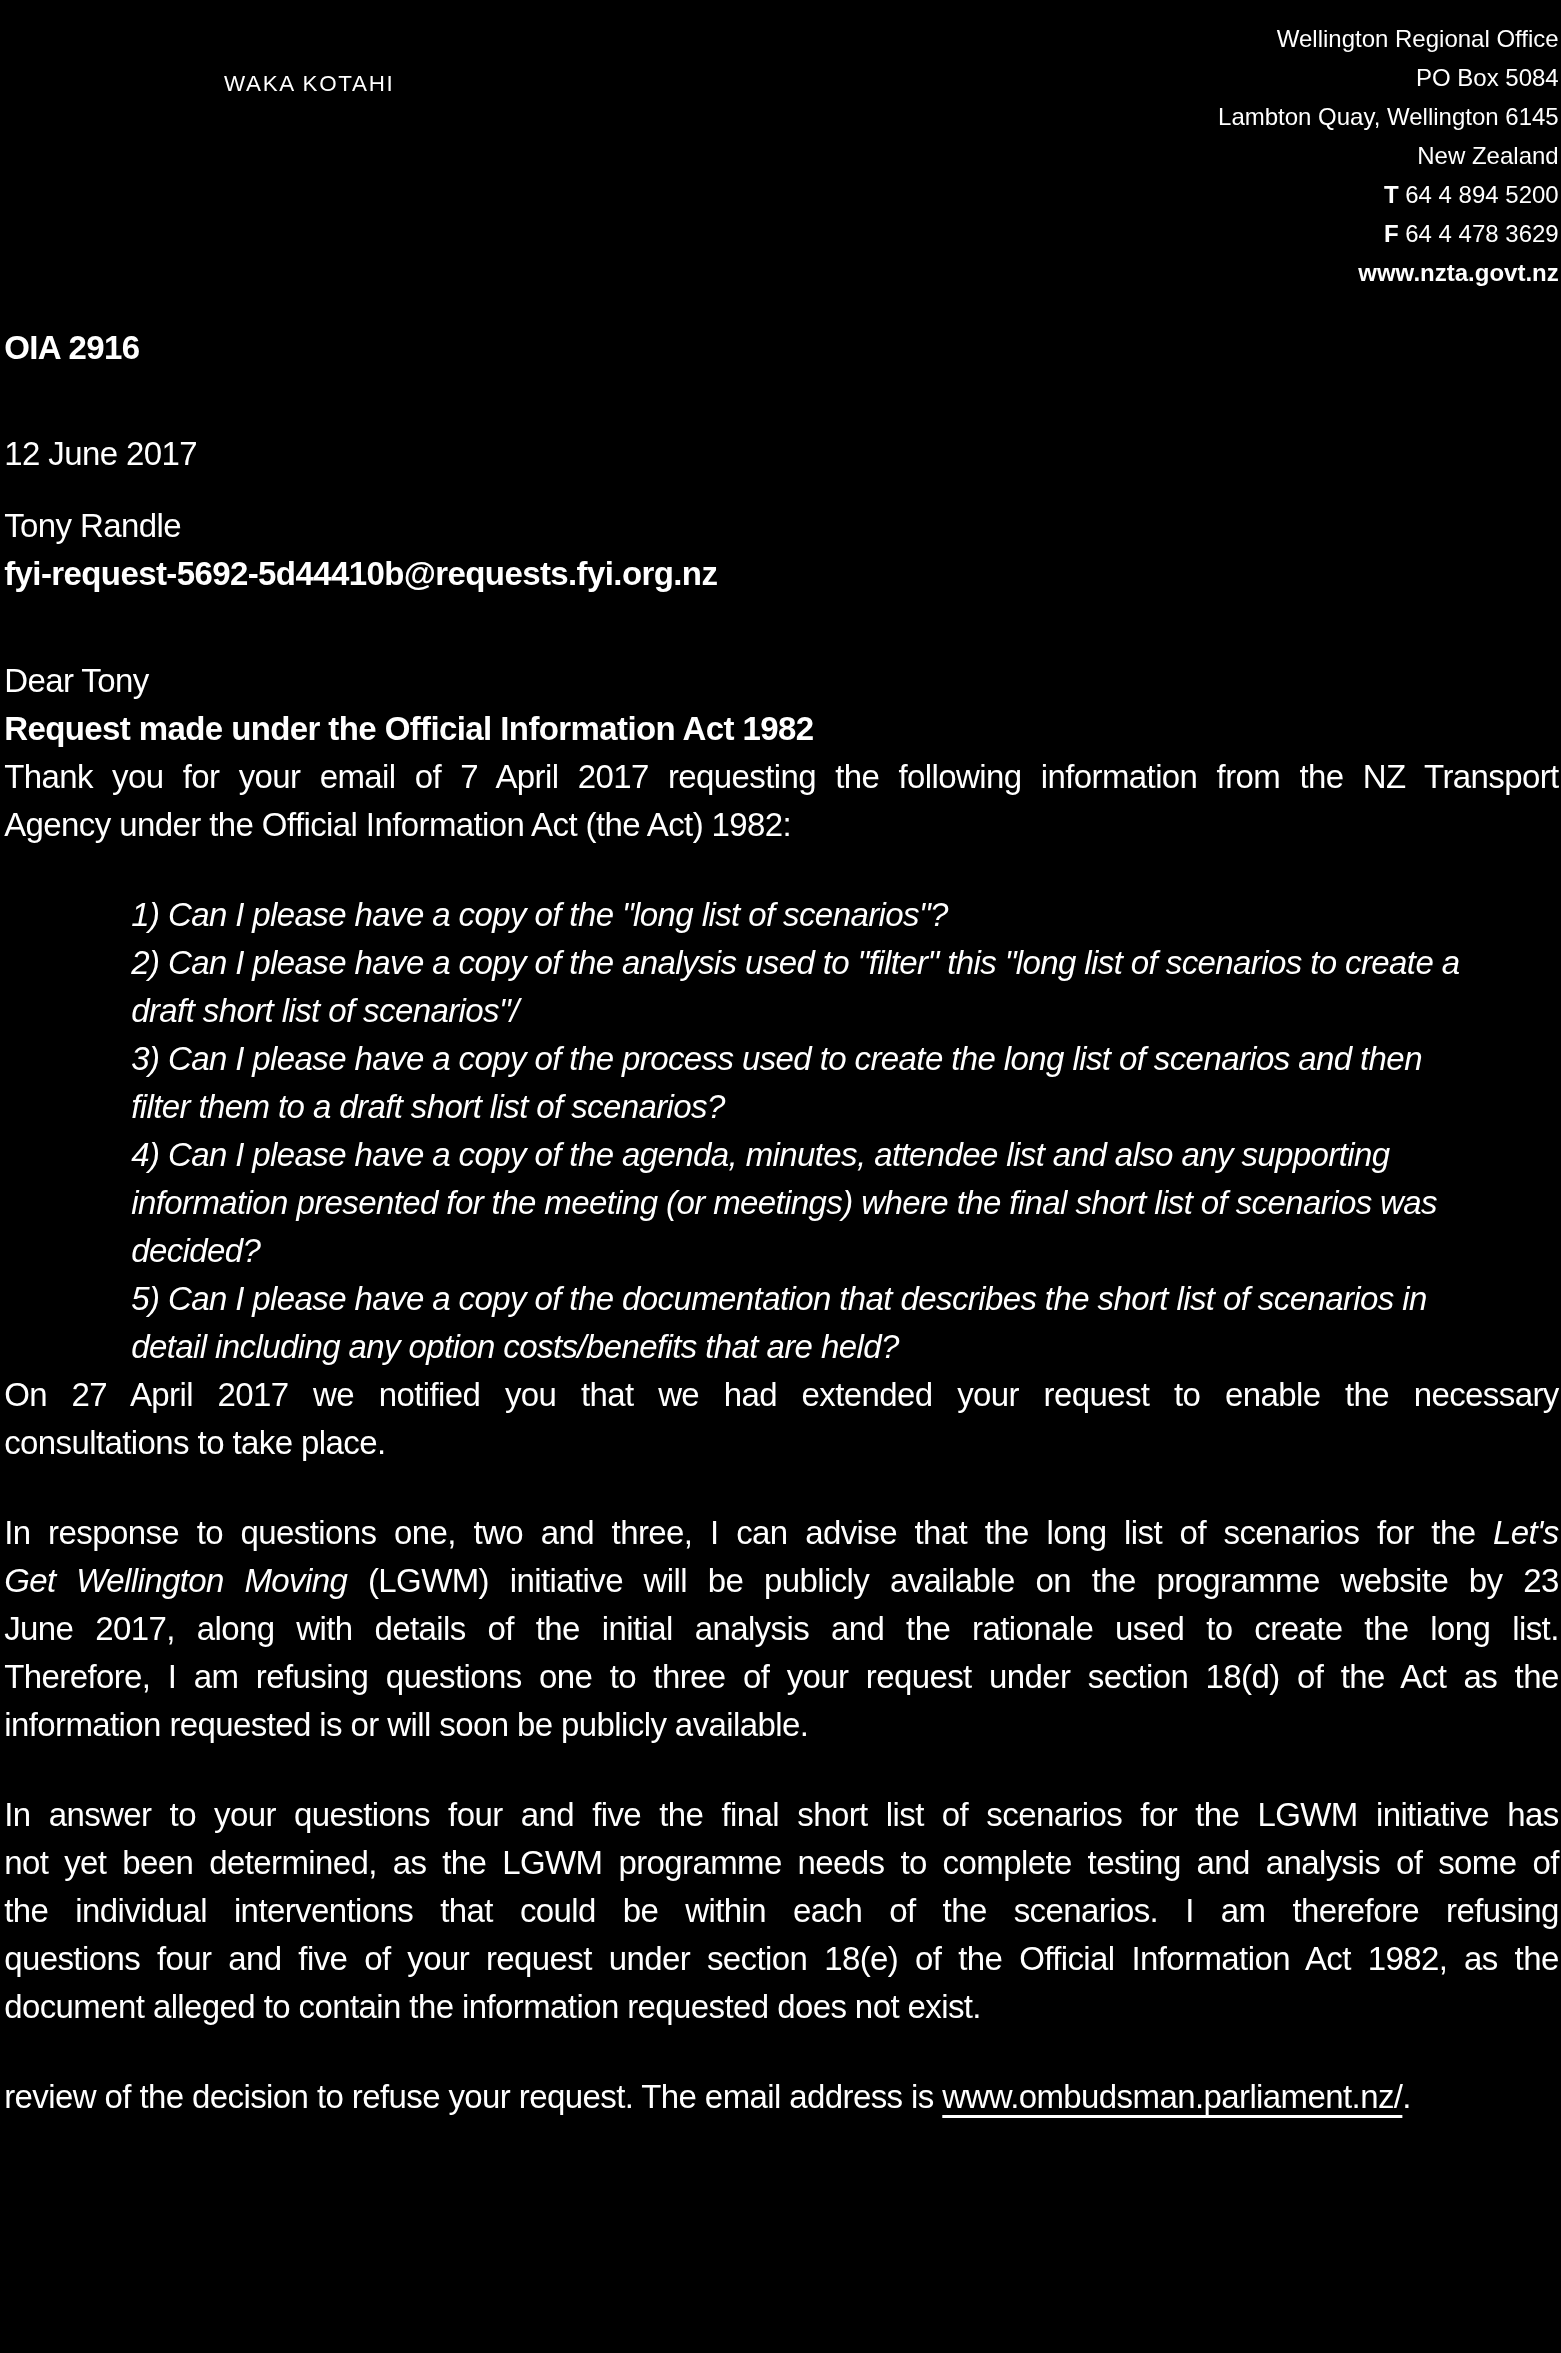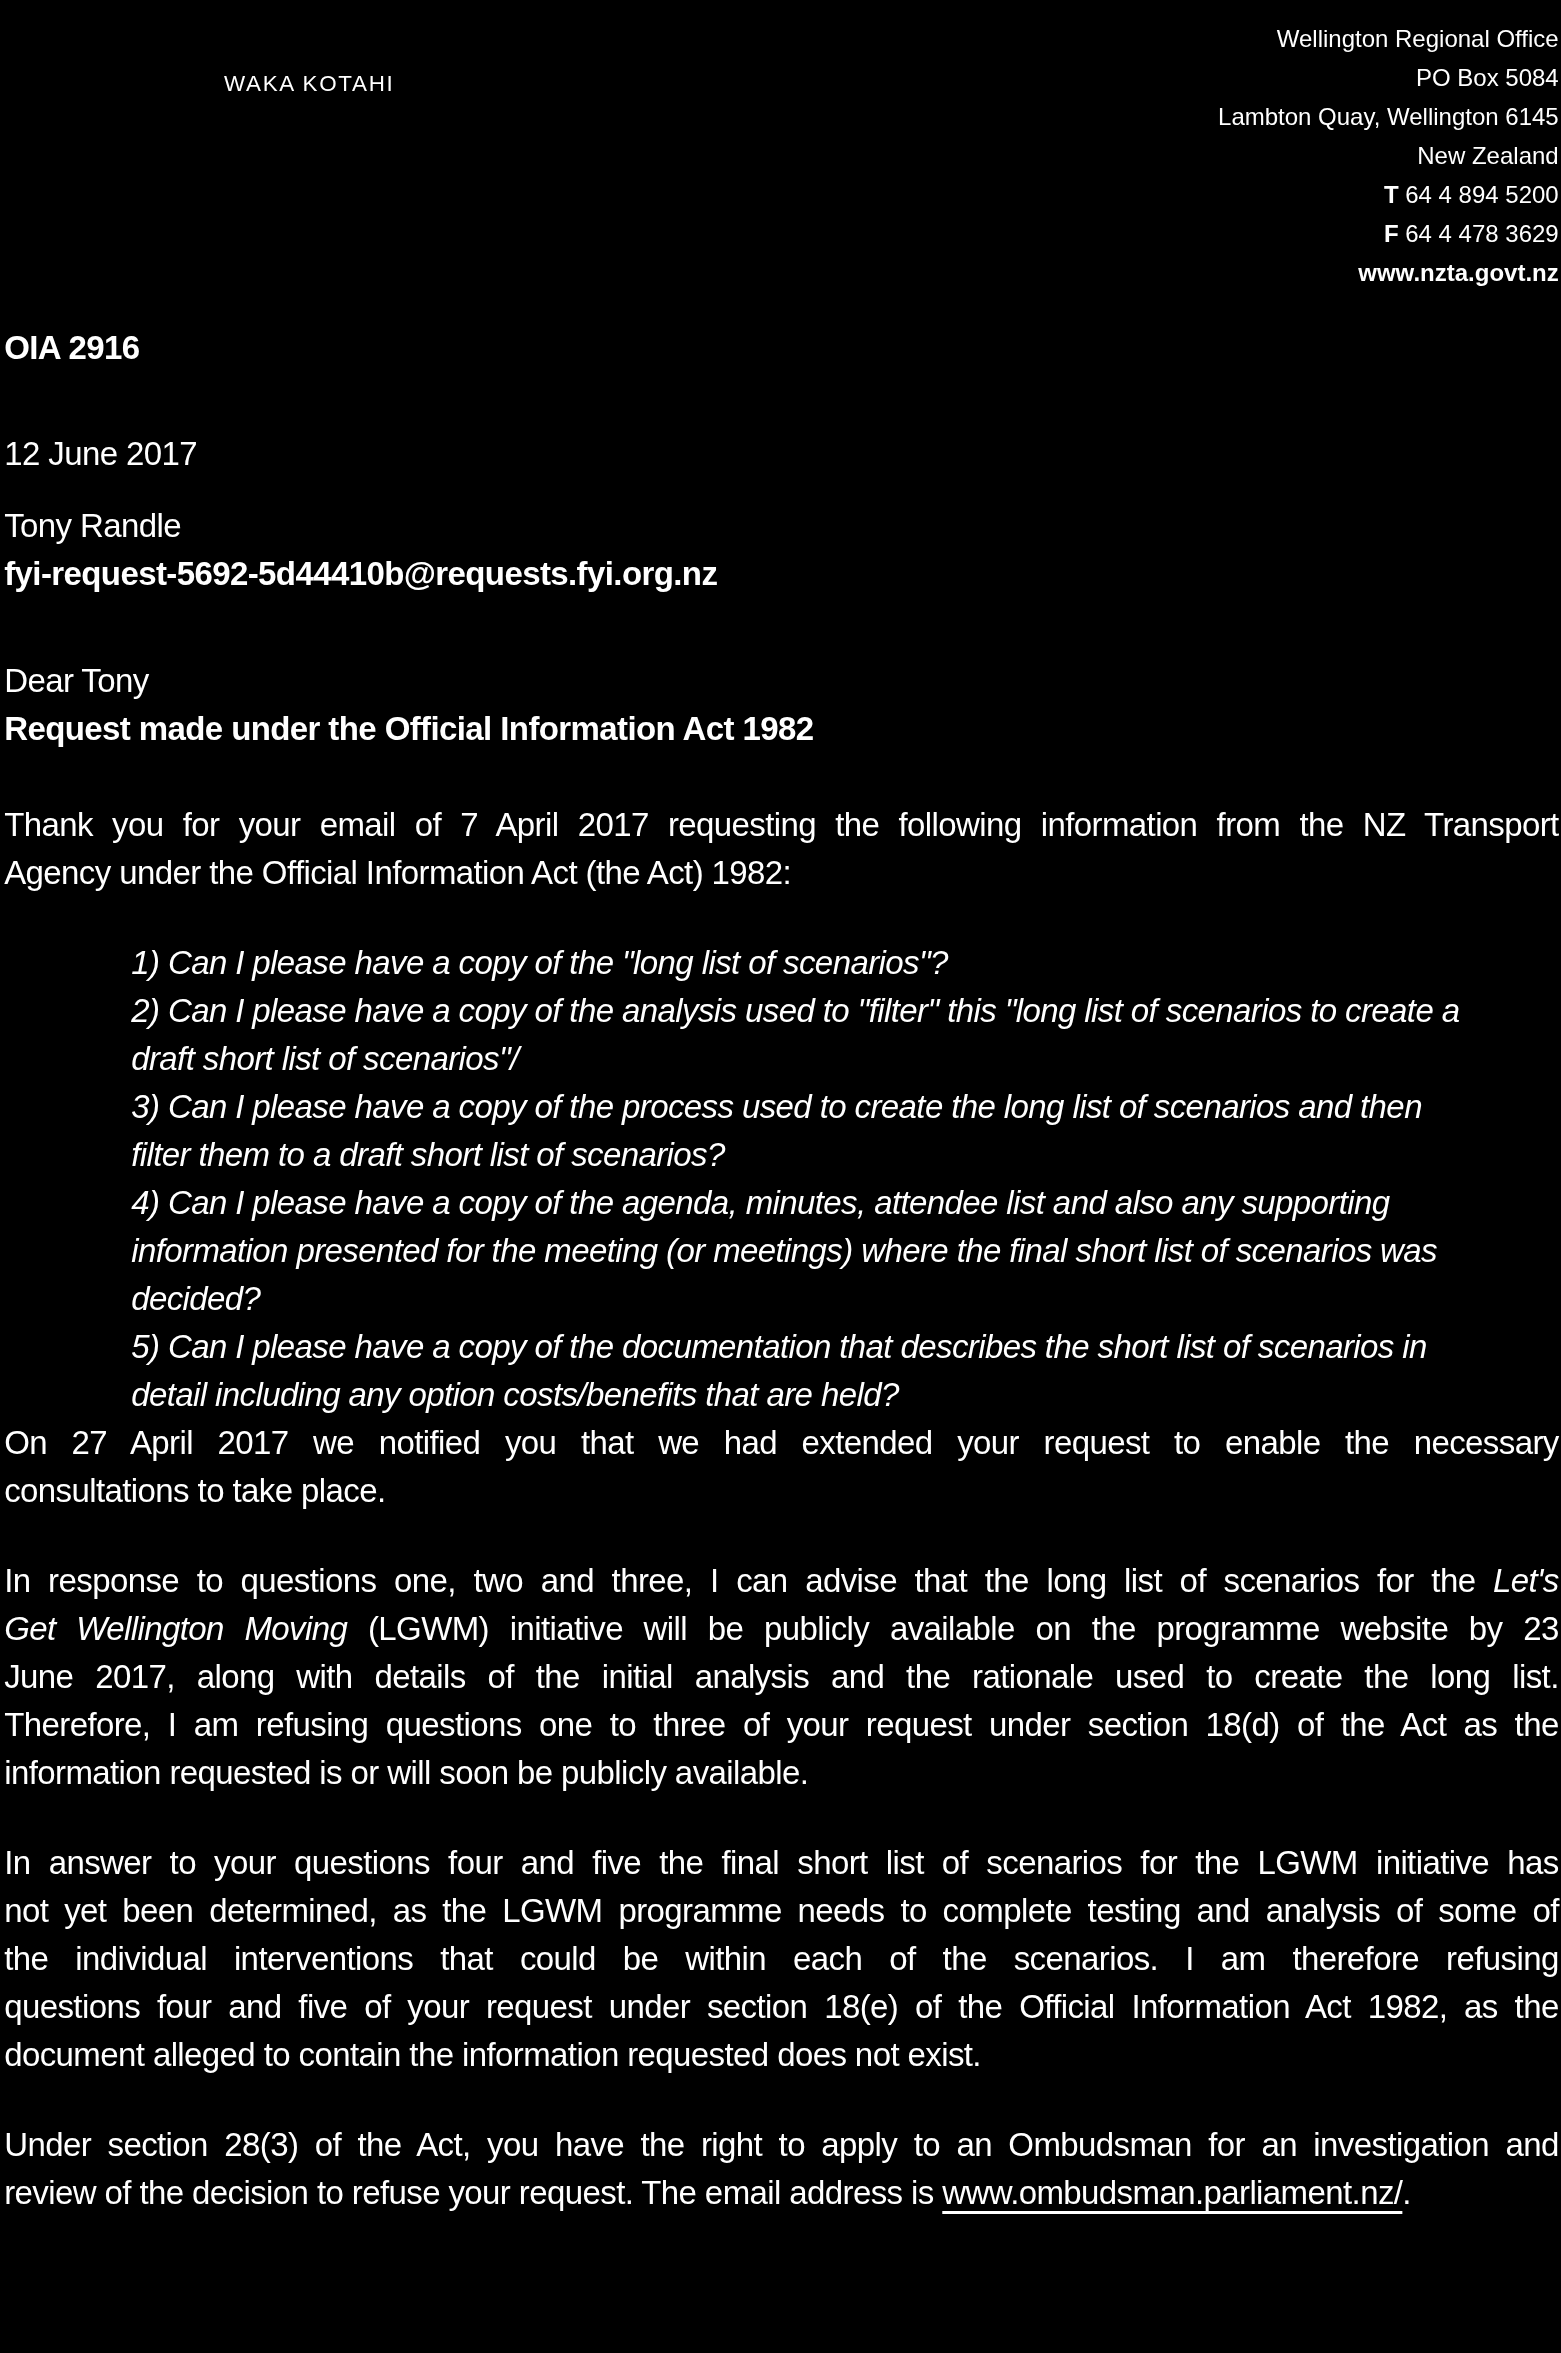--- a/index.html
+++ b/index.html
@@ -37,21 +37,21 @@
   
   .content{
     position:absolute;left:4.2px;right:3.3px;top:324px;
     font-size:33px;line-height:48px;letter-spacing:-0.6px;
   }
   .blk{display:block;}
   .mt-date{margin-top:58px;}
   .mt-recipient{margin-top:24px;}
   .mt-salutation{margin-top:59px;}
   .mt-subject{}
-  .mt-intro{margin-top:48px;}
+  .mt-intro{}
   .mt-std{margin-top:42px;}
   .ref{font-weight:bold;}
   .subject{font-weight:bold;}
   .email-link{
     font-weight:bold;
     text-decoration-thickness:3.3px;
     text-underline-offset:7.5px;
   }
   .para .line{min-height:48px;}
   .para .line.j{
@@ -138,19 +138,18 @@
         <div class="line"><span>information requested is or will soon be publicly available.</span></div>
       </div>
       <div class="para mt0 mt-std">
         <div class="line j"><span>In answer to your questions four and five the final short list of scenarios for the LGWM initiative has</span></div>
         <div class="line j"><span>not yet been determined, as the LGWM programme needs to complete testing and analysis of some of</span></div>
         <div class="line j"><span>the individual interventions that could be within each of the scenarios. I am therefore refusing</span></div>
         <div class="line j"><span>questions four and five of your request under section 18(e) of the Official Information Act 1982, as the</span></div>
         <div class="line"><span>document alleged to contain the information requested does not exist.</span></div>
       </div>
       <div class="para mt-std">
-        <div class="line j"><span>Under section 28(3) of the Act, you have the right to apply to an Ombudsman for an investigation and</span></div>
         <div class="line"><span>review of the decision to refuse your request. The email address is </span><span class="un">www.ombudsman.parliament.nz/</span><span>.</span></div>
       </div>
     </div>
 
 </div>
 
 
 </body></html>

